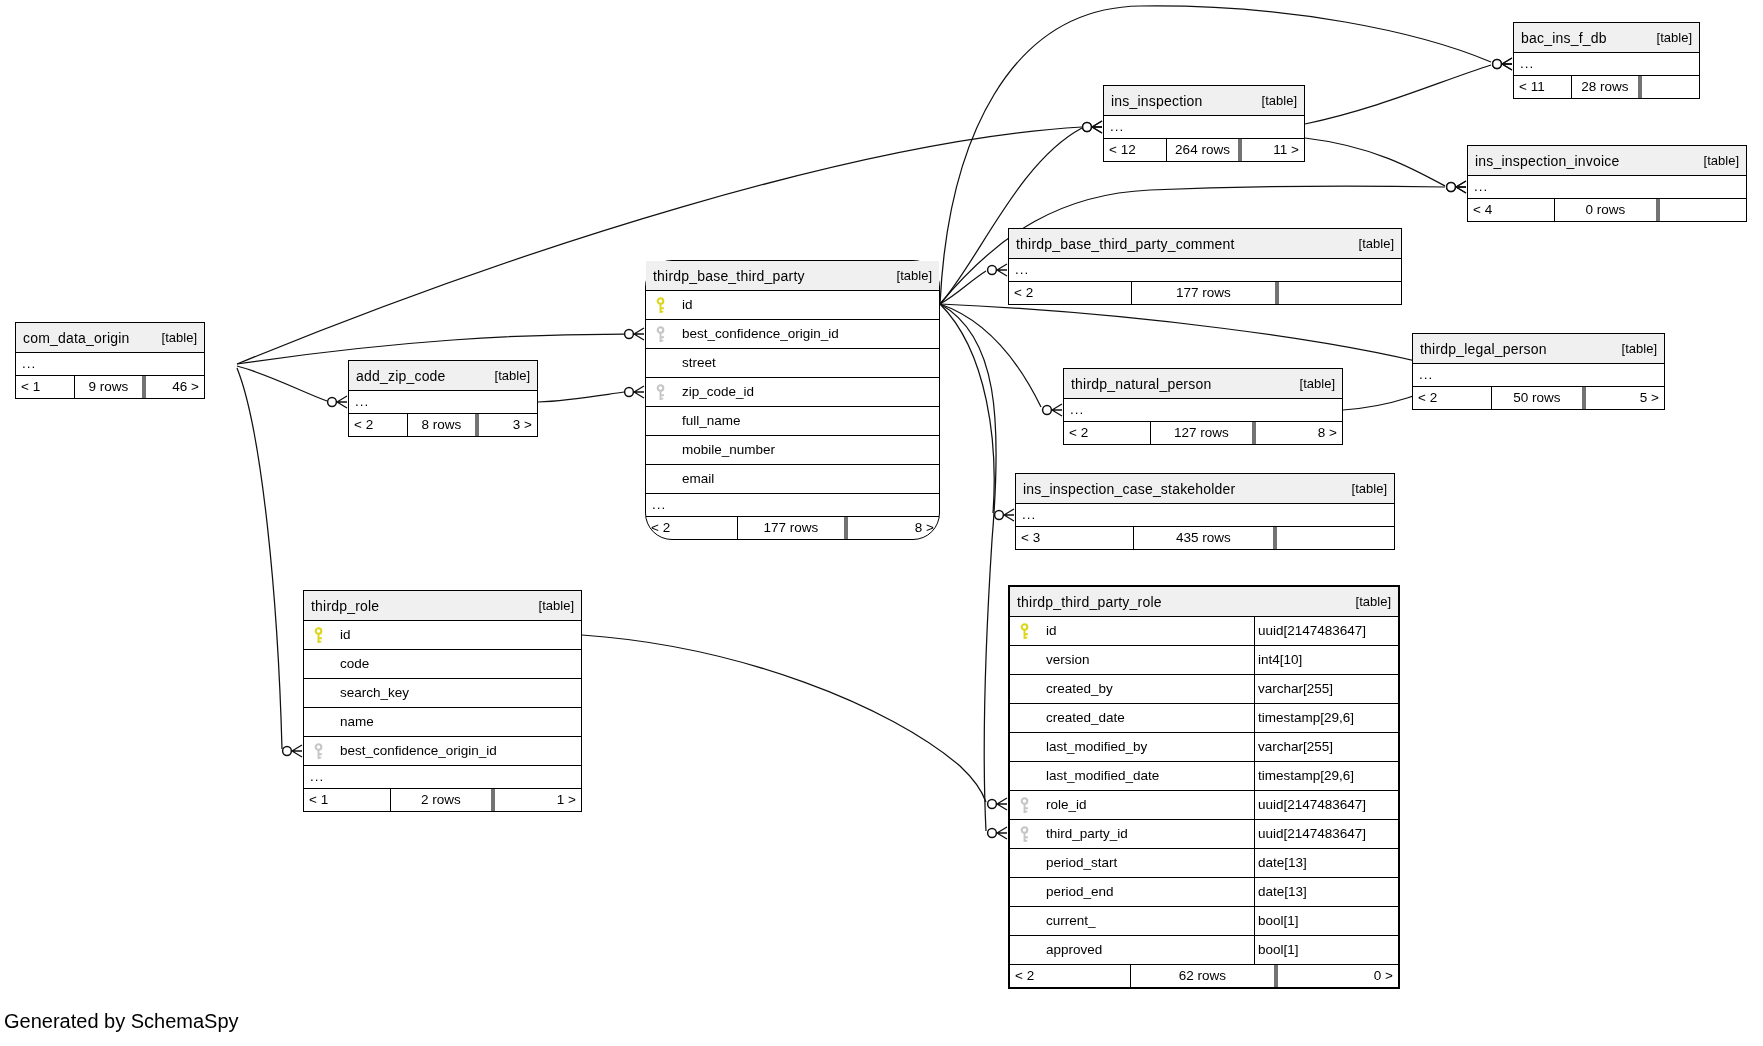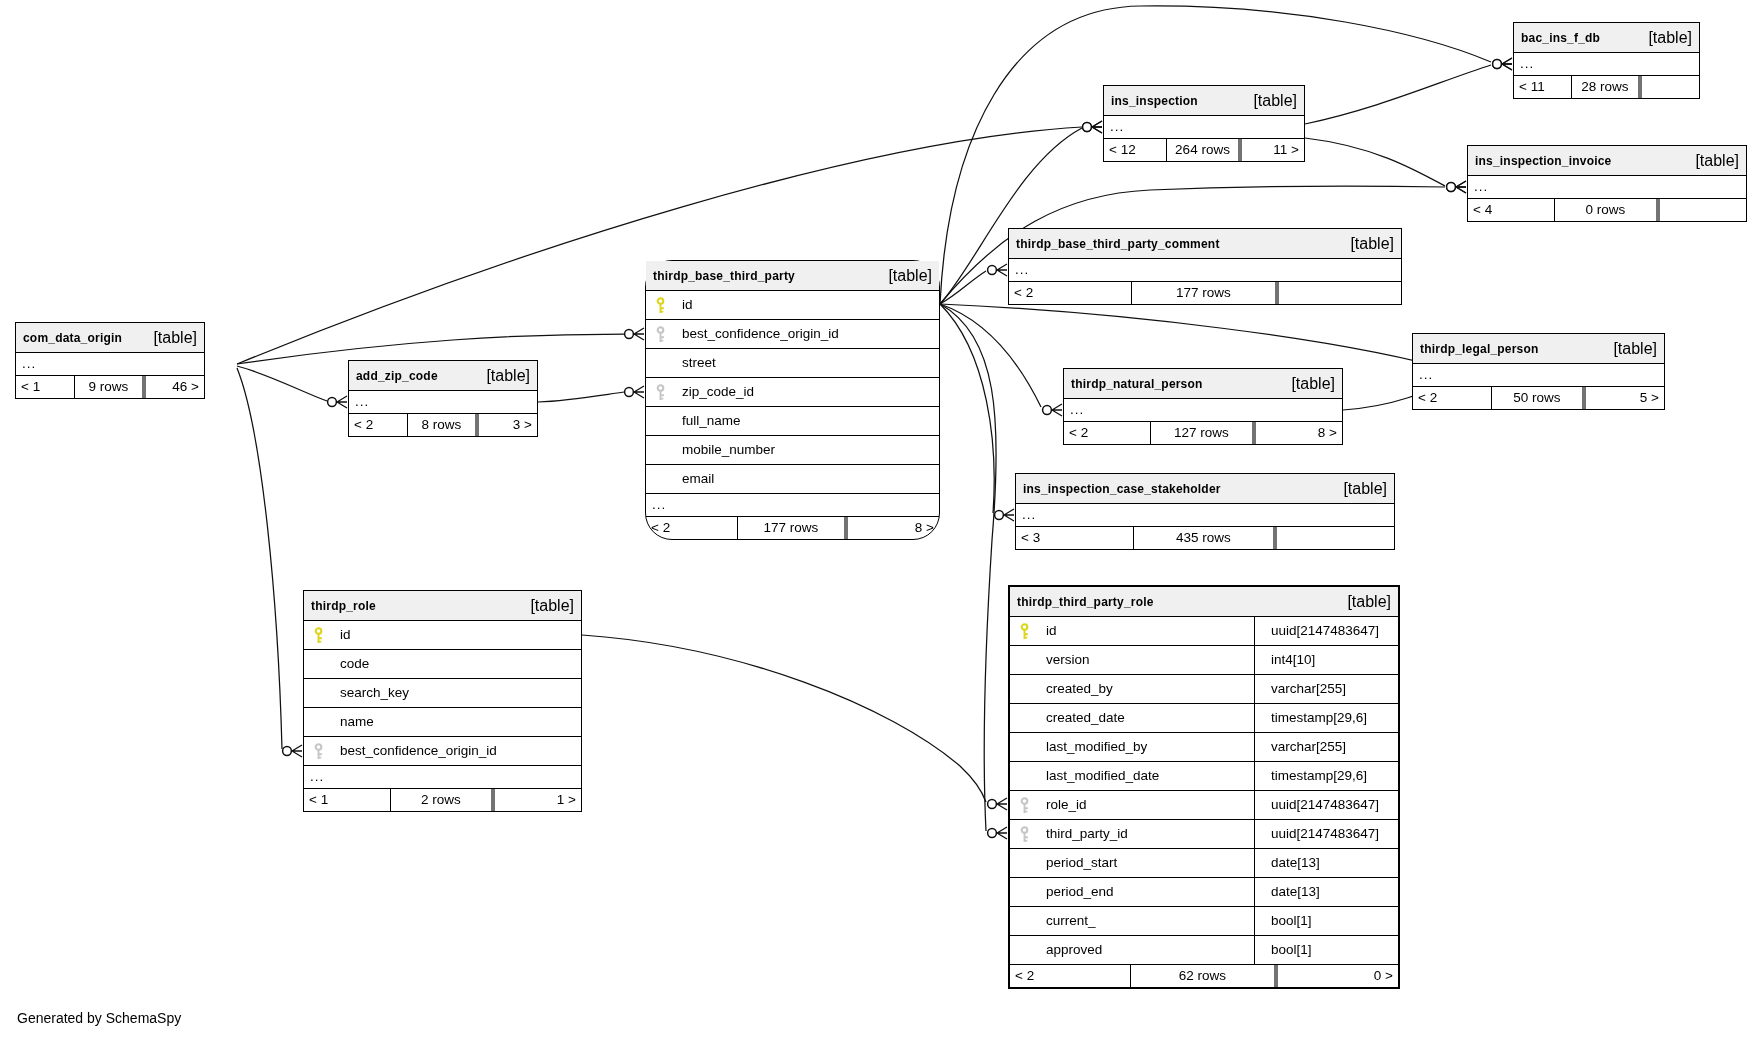--- a/index.html
+++ b/index.html
@@ -5,37 +5,37 @@
   html,body{margin:0;padding:0;background:#ffffff;}
   body{width:1763px;height:1046px;position:relative;overflow:hidden;
        font-family:"Liberation Sans","DejaVu Sans",sans-serif;color:#000;}
   #edges{position:absolute;left:0;top:0;width:1763px;height:1046px;z-index:1;}
   #tables{position:absolute;left:0;top:0;width:100%;height:100%;z-index:2;}
   .tbl{position:absolute;box-sizing:border-box;border:1.6px solid #000;background:#fff;
        font-size:13.5px;line-height:1;}
   .tbl.focus{border-width:2.6px;}
   .hdr{box-sizing:border-box;height:30px;display:flex;justify-content:space-between;
        align-items:center;padding:0 7px;background:#f0f0f0;border-bottom:1px solid #000;cursor:pointer;}
-  .tname{font-weight:bold;font-size:12px;letter-spacing:.2px;}
-  .ttag{font-size:16px;font-weight:normal;padding-left:14px;}
+  .tname{font-weight:normal;font-size:14px;letter-spacing:.2px;}
+  .ttag{font-size:13px;font-weight:normal;padding-left:14px;}
   .row{box-sizing:border-box;height:29px;display:flex;align-items:center;
        border-bottom:1px solid #000;padding-left:6px;}
   .icon{width:30px;flex:0 0 30px;display:flex;align-items:center;justify-content:flex-start;padding-left:3px;box-sizing:border-box;}
   .cname{flex:1;white-space:nowrap;}
   .typed .cname{flex:0 0 208px;}
   .ctype{flex:1;align-self:stretch;display:flex;align-items:center;
-         border-left:1px solid #000;padding-left:16px;white-space:nowrap;}
+         border-left:1px solid #000;padding-left:3px;white-space:nowrap;}
   .ell{box-sizing:border-box;height:23px;display:flex;align-items:center;
        border-bottom:1px solid #000;padding-left:6px;letter-spacing:1px;}
   .ftr{box-sizing:border-box;height:22px;display:flex;align-items:stretch;}
   .ftr span{display:flex;align-items:center;box-sizing:border-box;white-space:nowrap;}
   .f1{flex:0 0 31%;padding-left:5px;}
   .f2{flex:0 0 38%;justify-content:center;border-left:1px solid #000;border-right:4px solid #737373;text-align:center;}
   .f3{flex:1;justify-content:flex-end;padding-right:5px;}
-  .credit{position:absolute;left:17px;top:1010px;font-size:14px;z-index:2;}
+  .credit{position:absolute;left:4px;top:1010px;font-size:20px;z-index:2;}
 </style>
 </head>
 <body>
 
 <div class="canvas">
   <svg id="edges" xmlns="http://www.w3.org/2000/svg" viewBox="0 0 1763 1046">
       <path d="M 237,364 C 520,248 860,140 1082,127" fill="none" stroke="#101010" stroke-width="1.25"></path>
       <g>
         <path d="M 1092,127 L 1102,121 M 1092,127 L 1102,127 M 1092,127 L 1102,133" fill="none" stroke="#101010" stroke-width="1.3"></path>
         <circle cx="1087" cy="127" r="4.4" fill="#ffffff" stroke="#101010" stroke-width="1.5"></circle>

